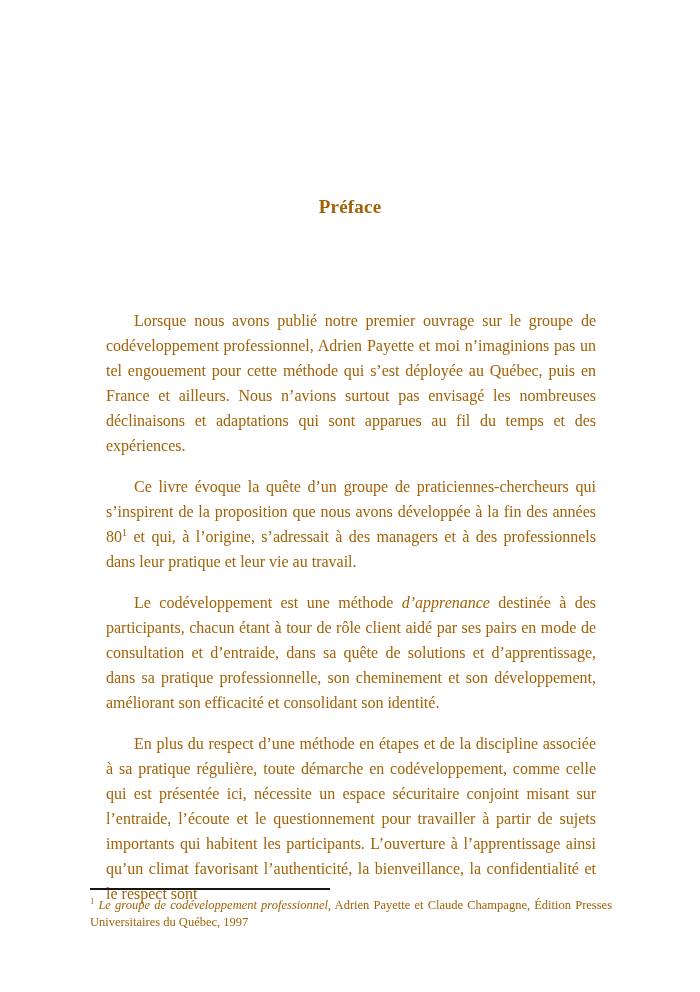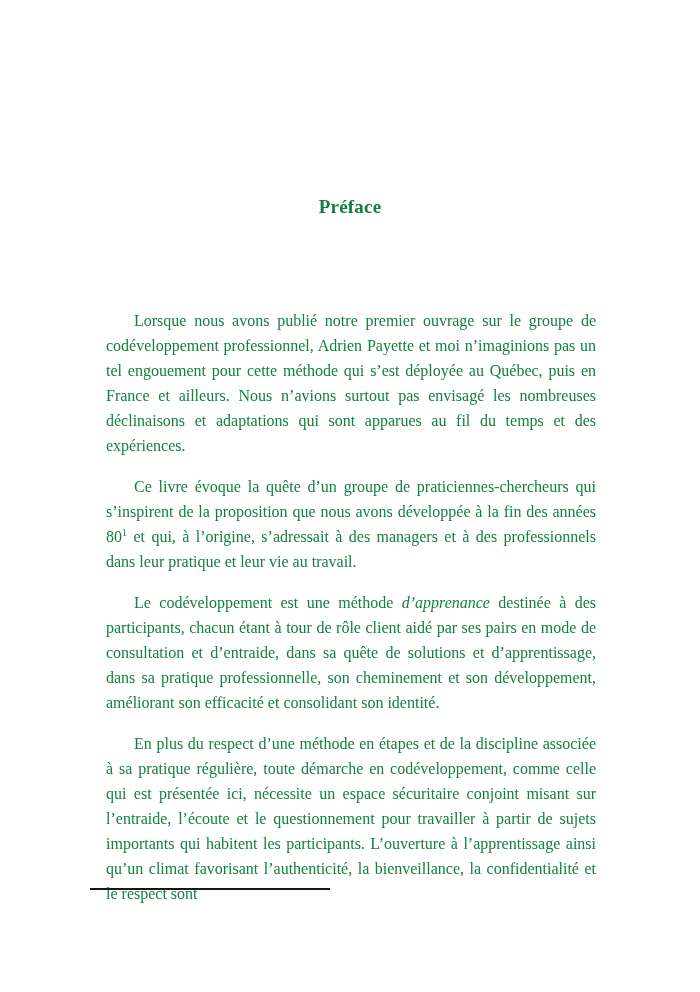--- a/index.html
+++ b/index.html
@@ -4,21 +4,21 @@
 <style>
   * { margin: 0; padding: 0; box-sizing: border-box; }
   html, body { background: #ffffff; }
   .page {
     position: relative;
     width: 700px;
     height: 992px;
     margin: 0 auto;
     background: #ffffff;
     font-family: "Liberation Serif", serif;
-    color: #15803d;
+    color: #a16207;
     overflow: hidden;
   }
   .page-title {
     position: absolute;
     top: 196px;
     left: 0;
     width: 100%;
     text-align: center;
     font-size: 19px;
     font-weight: bold;
@@ -78,15 +78,16 @@
     <p class="para"><span>Ce livre évoque la quête d’un groupe de praticiennes-chercheurs qui s’inspirent de la proposition que nous avons développée à la fin des années 80</span><sup class="fn-ref">1</sup><span> et qui, à l’origine, s’adressait à des managers et à des professionnels dans leur pratique et leur vie au travail.</span></p>
 
     <p class="para"><span>Le codéveloppement est une méthode </span><em>d’apprenance</em><span> destinée à des participants, chacun étant à tour de rôle client aidé par ses pairs en mode de consultation et d’entraide, dans sa quête de solutions et d’apprentissage, dans sa pratique professionnelle, son cheminement et son développement, améliorant son efficacité et consolidant son identité.</span></p>
 
     <p class="para"><span>En plus du respect d’une méthode en étapes et de la discipline associée à sa pratique régulière, toute démarche en codéveloppement, comme celle qui est présentée ici, nécessite un espace sécuritaire conjoint misant sur l’entraide, l’écoute et le questionnement pour travailler à partir de sujets importants qui habitent les participants. L’ouverture à l’apprentissage ainsi qu’un climat favorisant l’authenticité, la bienveillance, la confidentialité et le respect sont</span></p>
 
   </div>
 
   <div class="footnote-area">
     <div class="footnote-rule"></div>
+    <p class="footnote"><sup>1</sup> <em>Le groupe de codéveloppement professionnel,</em><span> Adrien Payette et Claude Champagne, Édition Presses Universitaires du Québec, 1997</span></p>
   </div>
 
 </div>
 
 </body></html>

